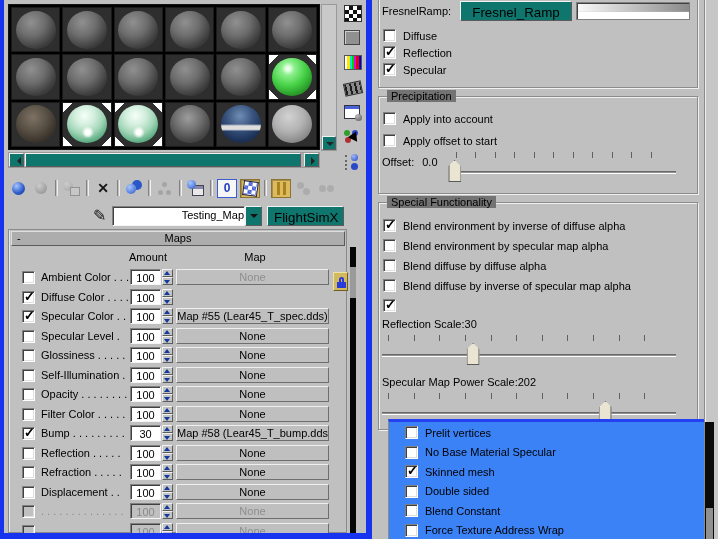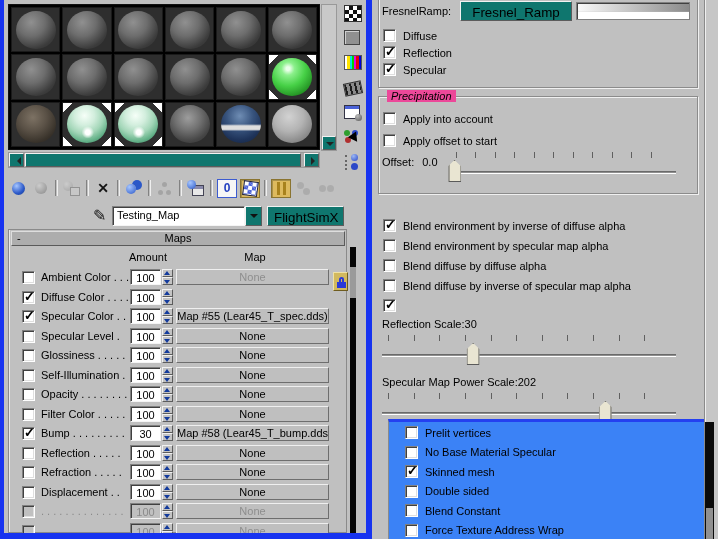--- a/index.html
+++ b/index.html
@@ -11,21 +11,21 @@
   .raised{background:#0f766e;border-top:1px solid #f2f2f2;border-left:1px solid #f2f2f2;
           border-bottom:1px solid #5c5c5c;border-right:1px solid #5c5c5c;}
   .cb{width:13px;height:13px;background:#fff;flex:none;position:relative;
       border-top:1px solid #808080;border-left:1px solid #808080;
       border-bottom:1px solid #fff;border-right:1px solid #fff;
       box-shadow:inset 1px 1px 0 #404040,inset -1px -1px 0 #dfdfdf;}
   .cb.checked::after{content:"✓";position:absolute;left:1px;top:-3px;font-size:13px;font-weight:bold;color:#000;}
   .cb.dis{background:#c0c0c0;}
   .crow{display:flex;align-items:center;gap:7px;height:13px;}
   .groupbox{position:absolute;border:1px solid #8b8b8b;box-shadow:inset 1px 1px 0 #f0f0f0,1px 1px 0 #f0f0f0;}
-  .gb-title{position:absolute;top:-7px;left:8px;background:#ec4899;padding:0 4px;white-space:nowrap;font-style:italic;}
+  .gb-title{position:absolute;top:-7px;left:8px;background:#737373;padding:0 4px;white-space:nowrap;}
 
   
   .b-left {position:absolute;left:0;top:0;width:4px;height:539px;background:#1733f0;}
   .b-right{position:absolute;left:366px;top:0;width:6px;height:539px;background:#1733f0;}
   .b-bot  {position:absolute;left:0;top:533px;width:372px;height:6px;background:#1733f0;}
 
   
   .palette{position:absolute;left:8px;top:4px;width:312px;height:146px;background:#000;
            border:1px solid #111;display:grid;grid-template-columns:repeat(6,1fr);
            grid-template-rows:repeat(3,1fr);gap:2px;padding:2px;}
@@ -118,21 +118,21 @@
       background:linear-gradient(to right,#a8821d 0 3px,rgba(0,0,0,0) 3px 6px,#a8821d 6px 9px);}
   .name-go-to-parent::before{width:7px;height:7px;border-radius:50%;left:3px;top:3px;background:#9a9a9a;
       box-shadow:6px 6px 0 #9a9a9a;}
   .name-go-forward-sibling::before{width:7px;height:7px;border-radius:50%;left:2px;top:6px;background:#9a9a9a;
       box-shadow:8px 0 0 #9a9a9a;}
   .tb-glyph{font-style:normal;}
 
   
   .eyedrop{position:absolute;left:92px;top:206px;width:19px;height:20px;}
   .eyedrop::before{content:"✎";font-size:16px;color:#111;position:absolute;left:1px;top:0;}
-  .dropdown{position:absolute;left:112px;top:206px;width:150px;height:20px;display:flex;}
+  .dropdown{position:absolute;left:112px;top:206px;width:150px;height:20px;display:flex;text-align:right;}
   .dd-text{flex:1;background:#fff;border:1px solid;border-color:#808080 #f5f5f5 #f5f5f5 #808080;
       box-shadow:inset 1px 1px 0 #404040;padding:2px 0 0 4px;white-space:nowrap;overflow:hidden;}
   .dd-btn{width:17px;position:relative;}
   .dd-btn i{position:absolute;left:4px;top:7px;width:0;height:0;border:4px solid rgba(0,0,0,0);border-top-color:#111;}
   .fsx-btn{position:absolute;left:267px;top:206px;width:77px;height:20px;text-align:center;padding-top:3px;}
 
   
   .maps-frame{position:absolute;left:8px;top:229px;width:339px;height:304px;border:1px solid #8a8a8a;
       box-shadow:inset 1px 0 0 #e8e8e8;}
   .maps-header{position:absolute;left:11px;top:231px;width:334px;height:15px;background:#adadad;
@@ -557,20 +557,23 @@
     <div class="offset-row">
       <span>Offset:</span>
       <span>0.0</span>
     </div>
     <div class="slider" style="left:78px;top:152px;width:226px">
       <div class="ticks"></div>
       <div class="rail"></div>
       <div class="thumb-sl" style="left: 2%;"></div>
     </div>
 
+    <div class="groupbox gb-special">
+      <span class="gb-title">Special Functionality</span>
+    </div>
     <div class="special-checks">
       <label class="crow">
           <span class="cb checked"></span>
           <span class="clabel">Blend environment by inverse of diffuse alpha</span>
         </label>
         <label class="crow">
           <span class="cb"></span>
           <span class="clabel">Blend environment by specular map alpha</span>
         </label>
         <label class="crow">

